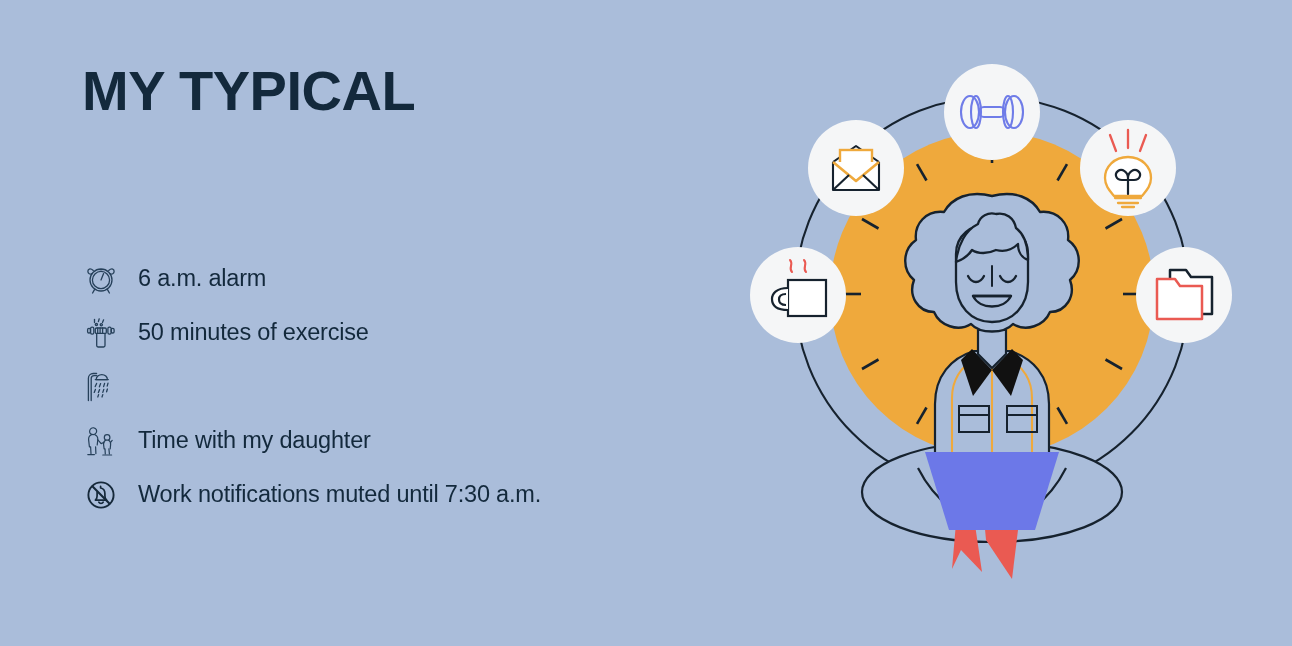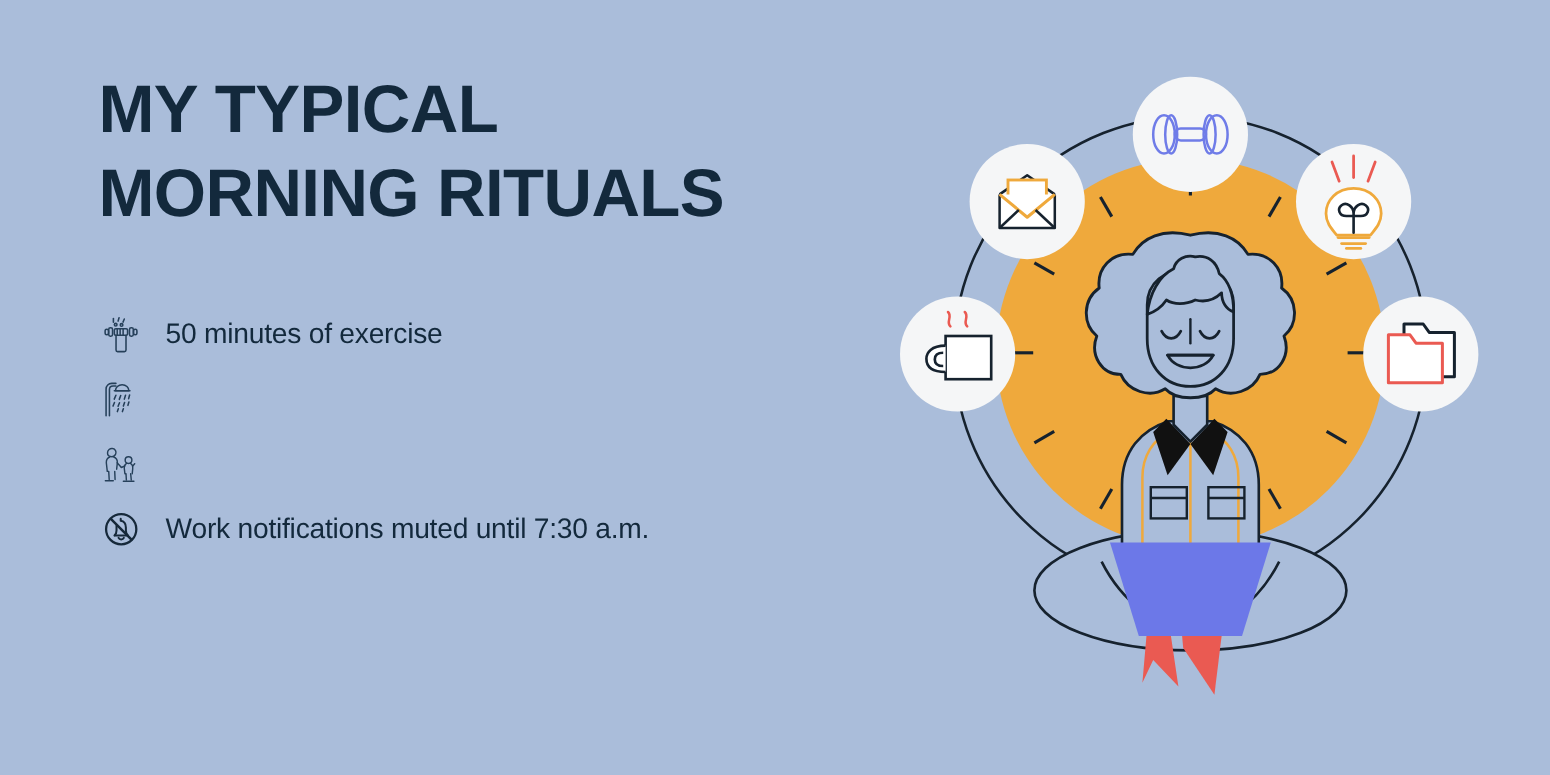--- a/index.html
+++ b/index.html
@@ -84,26 +84,40 @@
   }
 </style>
 </head>
 <body>
 
 <div class="slide">
 
   <div class="left-col">
     <h1 class="title">
       <span class="line">MY TYPICAL</span>
-      <span class="line">MORNING RITUALS</span>
     </h1>
   </div>
 
   <div class="ritual-list">
 
+    <div class="ritual-row">
+      <span class="ritual-icon">
+        <svg width="40" height="40" viewBox="0 0 40 40" fill="none" stroke="#26405a" stroke-width="1.3" stroke-linecap="round" stroke-linejoin="round">
+          <circle cx="20" cy="21" r="11"></circle>
+          <circle cx="20" cy="21" r="8.6"></circle>
+          <path d="M20 21 L22.6 14.6"></path>
+          <path d="M12.3 11.4 C9 8.6 6.6 10.2 6.9 12.6 C7.1 14.6 9 15.6 10.6 14.7"></path>
+          <path d="M27.7 11.4 C31 8.6 33.4 10.2 33.1 12.6 C32.9 14.6 31 15.6 29.4 14.7"></path>
+          <path d="M13.5 30.6 L11.6 34"></path>
+          <path d="M26.5 30.6 L28.4 34"></path>
+          <path d="M18.6 10.6 L21.4 10.6"></path>
+        </svg>
+      </span>
+      <span class="ritual-text">6 a.m. alarm</span>
+    </div>
 
     <div class="ritual-row">
       <span class="ritual-icon">
         <svg width="40" height="40" viewBox="0 0 40 40" fill="none" stroke="#26405a" stroke-width="1.3" stroke-linecap="round" stroke-linejoin="round">
           <path d="M13.5 9.5 L13.5 6.5"></path>
             <path d="M17.4 8.6 L18.2 5.8"></path>
           <path d="M21.5 9.4 L22.6 6.8"></path>
           <circle cx="15.4" cy="11.6" r="1.1"></circle>
             <circle cx="20.3" cy="11.8" r="1.1"></circle>
           <rect x="14.3" y="15" width="11" height="5.4" rx="1.2"></rect>
@@ -152,20 +166,21 @@
           <circle cx="26.1" cy="16.4" r="2.8"></circle>
           <path d="M24.6 19.2 C22.9 20 22.4 21.6 22.6 23.6 L23.1 27.8 L24 27.8 L24.3 33"></path>
           <path d="M27.6 19.2 C29.2 20 29.8 21.6 29.6 23.6 L29.2 27.8"></path>
           <path d="M27.9 27.8 L28.4 33"></path>
           <path d="M23.1 21.2 L20.2 22.6"></path>
           <path d="M29.6 21.4 L31.2 19.4"></path>
           <path d="M6.8 33.6 L13.4 33.6"></path>
           <path d="M21.8 34 L30.6 34"></path>
         </svg>
       </span>
+      <span class="ritual-text">Time with my daughter</span>
     </div>
 
 
     <div class="ritual-row">
       <span class="ritual-icon">
         <svg width="40" height="40" viewBox="0 0 40 40" fill="none" stroke="#16293a" stroke-width="1.9" stroke-linecap="round" stroke-linejoin="round">
           <circle cx="20" cy="20" r="12.6"></circle>
           <path d="M11.6 11.6 L28.4 28.4" stroke-width="2.1"></path>
           <path d="M14.8 25.2 L25.6 25.2 C24.4 24 23.9 22.6 23.9 21 L23.9 18.6 C23.9 15.6 22.2 13.4 19.6 13 L19.6 11.4" stroke-width="1.7"></path>
           <path d="M16.1 17.2 L16.1 21 C16.1 22.6 15.6 24 14.4 25.2" stroke-width="1.7"></path>

